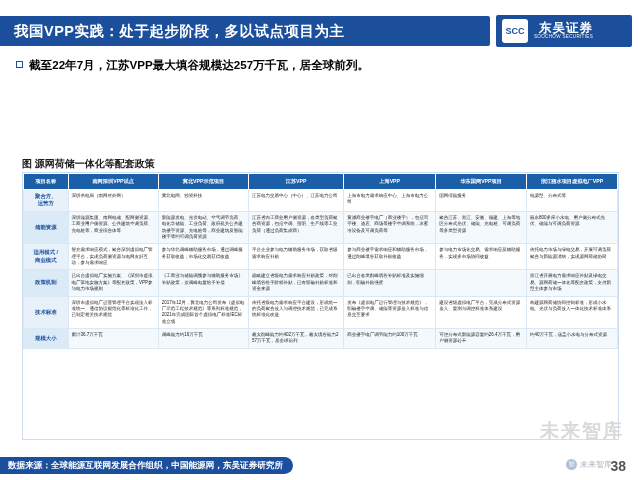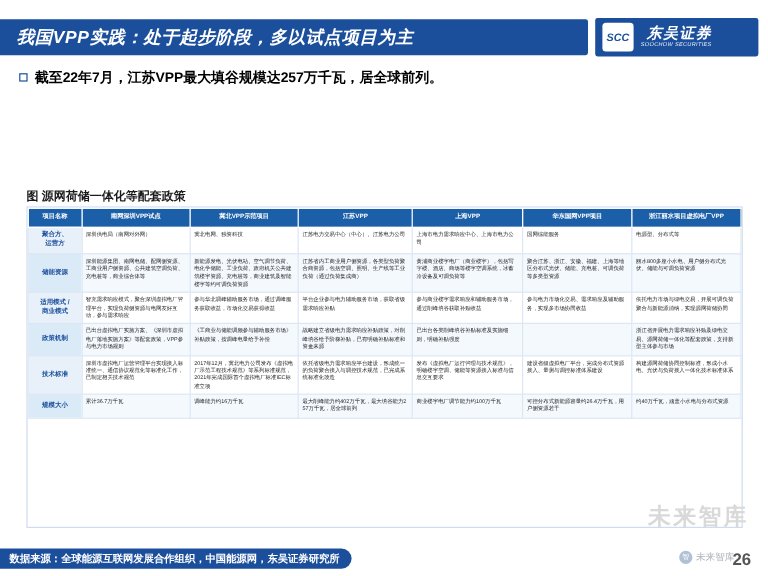--- a/index.html
+++ b/index.html
@@ -12,21 +12,21 @@
   .slide {
     position: relative;
     width: 640px; height: 480px;
     background: #ffffff;
   }
   
   .header {
     position: absolute;
     left: 0; top: 14px;
     width: 640px; height: 34px;
-    display: flex; align-items: center; font-style: italic;
+    display: flex; align-items: center;
   }
   .title-bar {
     background: #1b4f9c;
     height: 30px;
     flex: 1;
     display: flex; align-items: center;
     padding-left: 14px;
     border-top-right-radius: 2px;
     border-bottom-right-radius: 2px;
   }
@@ -301,16 +301,16 @@
   </div>
 
   <div class="wm-main">未来智库</div>
 
   <div class="footer">
     <div class="src-band">数据来源：全球能源互联网发展合作组织，中国能源网，东吴证券研究所</div>
     <div class="wm-small">
       <span class="wm-dot">智</span>
       <span class="txt">未来智库</span>
     </div>
-    <div class="pagenum">26</div>
+    <div class="pagenum">38</div>
   </div>
 
 </div>
 
 </body></html>

